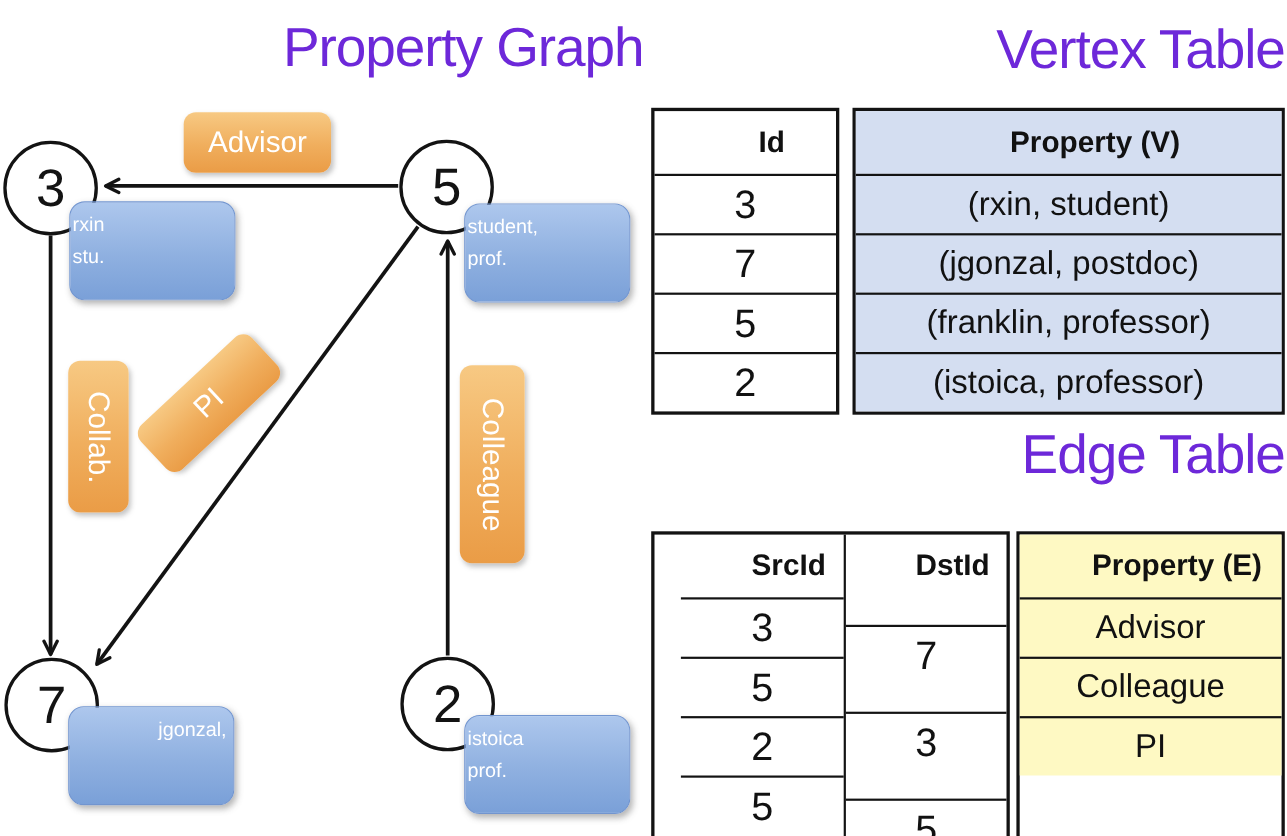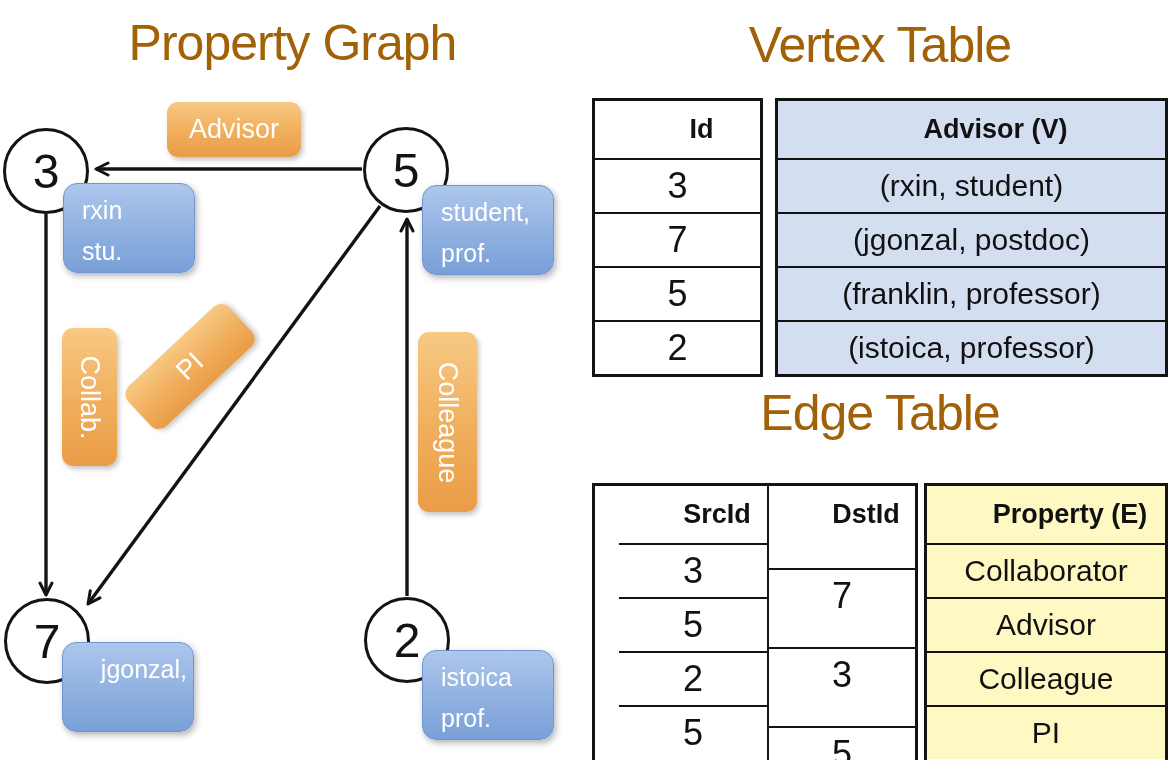--- a/index.html
+++ b/index.html
@@ -4,39 +4,39 @@
 <style>
   html,body { margin:0; padding:0; background:#ffffff; }
   #canvas {
     position:relative; width:1170px; height:760px; overflow:hidden;
     background:#ffffff;
     font-family:"Liberation Sans", sans-serif;
     color:#111;
   }
   .abs { position:absolute; }
   .big-title {
-    font-size:50px; letter-spacing:-1px; text-align:center;
-    color:#a16207; white-space:nowrap;
+    font-size:50px; letter-spacing:-1px; text-align:right;
+    color:#6d28d9; white-space:nowrap;
   }
   
   .node {
     position:absolute; width:80px; height:80px; background:#fff;
     border:3.4px solid #131313; border-radius:50%;
     display:flex; align-items:center; justify-content:center;
     font-size:48px; color:#131313; z-index:3;
   }
   
   .prop-box {
-    position:absolute; width:132px; height:90px; box-sizing:border-box;
+    position:absolute; width:151px; height:90px; box-sizing:border-box;
     border-radius:14px;
     background:linear-gradient(180deg,#adc7ed 0%, #8fb0e0 55%, #7aa0d8 100%);
     border:1px solid #7295cf;
     box-shadow:2px 3px 6px rgba(90,90,90,0.45);
-    color:#fff; font-size:25px; line-height:1.62;
-    padding:6px 6px 0 18px; z-index:4;
+    color:#fff; font-size:18px; line-height:1.62;
+    padding:6px 6px 0 2px; z-index:4;
   }
   
   .edge-label {
     position:absolute; box-sizing:border-box; border-radius:11px;
     background:linear-gradient(180deg,#f7c983 0%, #f0ae5d 55%, #ea9c46 100%);
     box-shadow:2px 3px 5px rgba(110,110,110,0.40);
     color:#fff; display:flex; align-items:center; justify-content:center;
     font-size:27px; z-index:4; white-space:nowrap;
   }
   .vtext { transform:rotate(90deg); white-space:nowrap; }
@@ -125,21 +125,21 @@
 
   <div class="tbl-wrap" style="left:592px; top:98px; width:576px; gap:12px;">
     <div class="stable" style="width:171px;">
       <div class="cell first hdr">Id</div>
       <div class="cell num">3</div>
       <div class="cell num">7</div>
       <div class="cell num">5</div>
       <div class="cell num">2</div>
     </div>
     <div class="stable" style="flex:1;">
-      <div class="cell first hdr fill-v">Advisor (V)</div>
+      <div class="cell first hdr fill-v">Property (V)</div>
       <div class="cell fill-v">(rxin, student)</div>
       <div class="cell fill-v">(jgonzal, postdoc)</div>
       <div class="cell fill-v">(franklin, professor)</div>
       <div class="cell fill-v">(istoica, professor)</div>
     </div>
   </div>
 
   <div class="tbl-wrap" style="left:592px; top:483px; width:576px; gap:6px;">
     <div class="stable colpair" style="width:326px;">
       <div class="colstack" style="width:148px;margin-left:24px;">
@@ -152,20 +152,19 @@
       <div class="colstack divided" style="flex:1;">
         <div class="cell first hdr">DstId</div>
         <div class="cell num">7</div>
         <div class="cell num">3</div>
         <div class="cell num">5</div>
         <div class="cell num">7</div>
       </div>
     </div>
     <div class="stable" style="flex:1;">
       <div class="cell first hdr fill-e">Property (E)</div>
-      <div class="cell fill-e">Collaborator</div>
       <div class="cell fill-e">Advisor</div>
       <div class="cell fill-e">Colleague</div>
       <div class="cell fill-e">PI</div>
     </div>
   </div>
 
 </div>
 
 </body></html>

